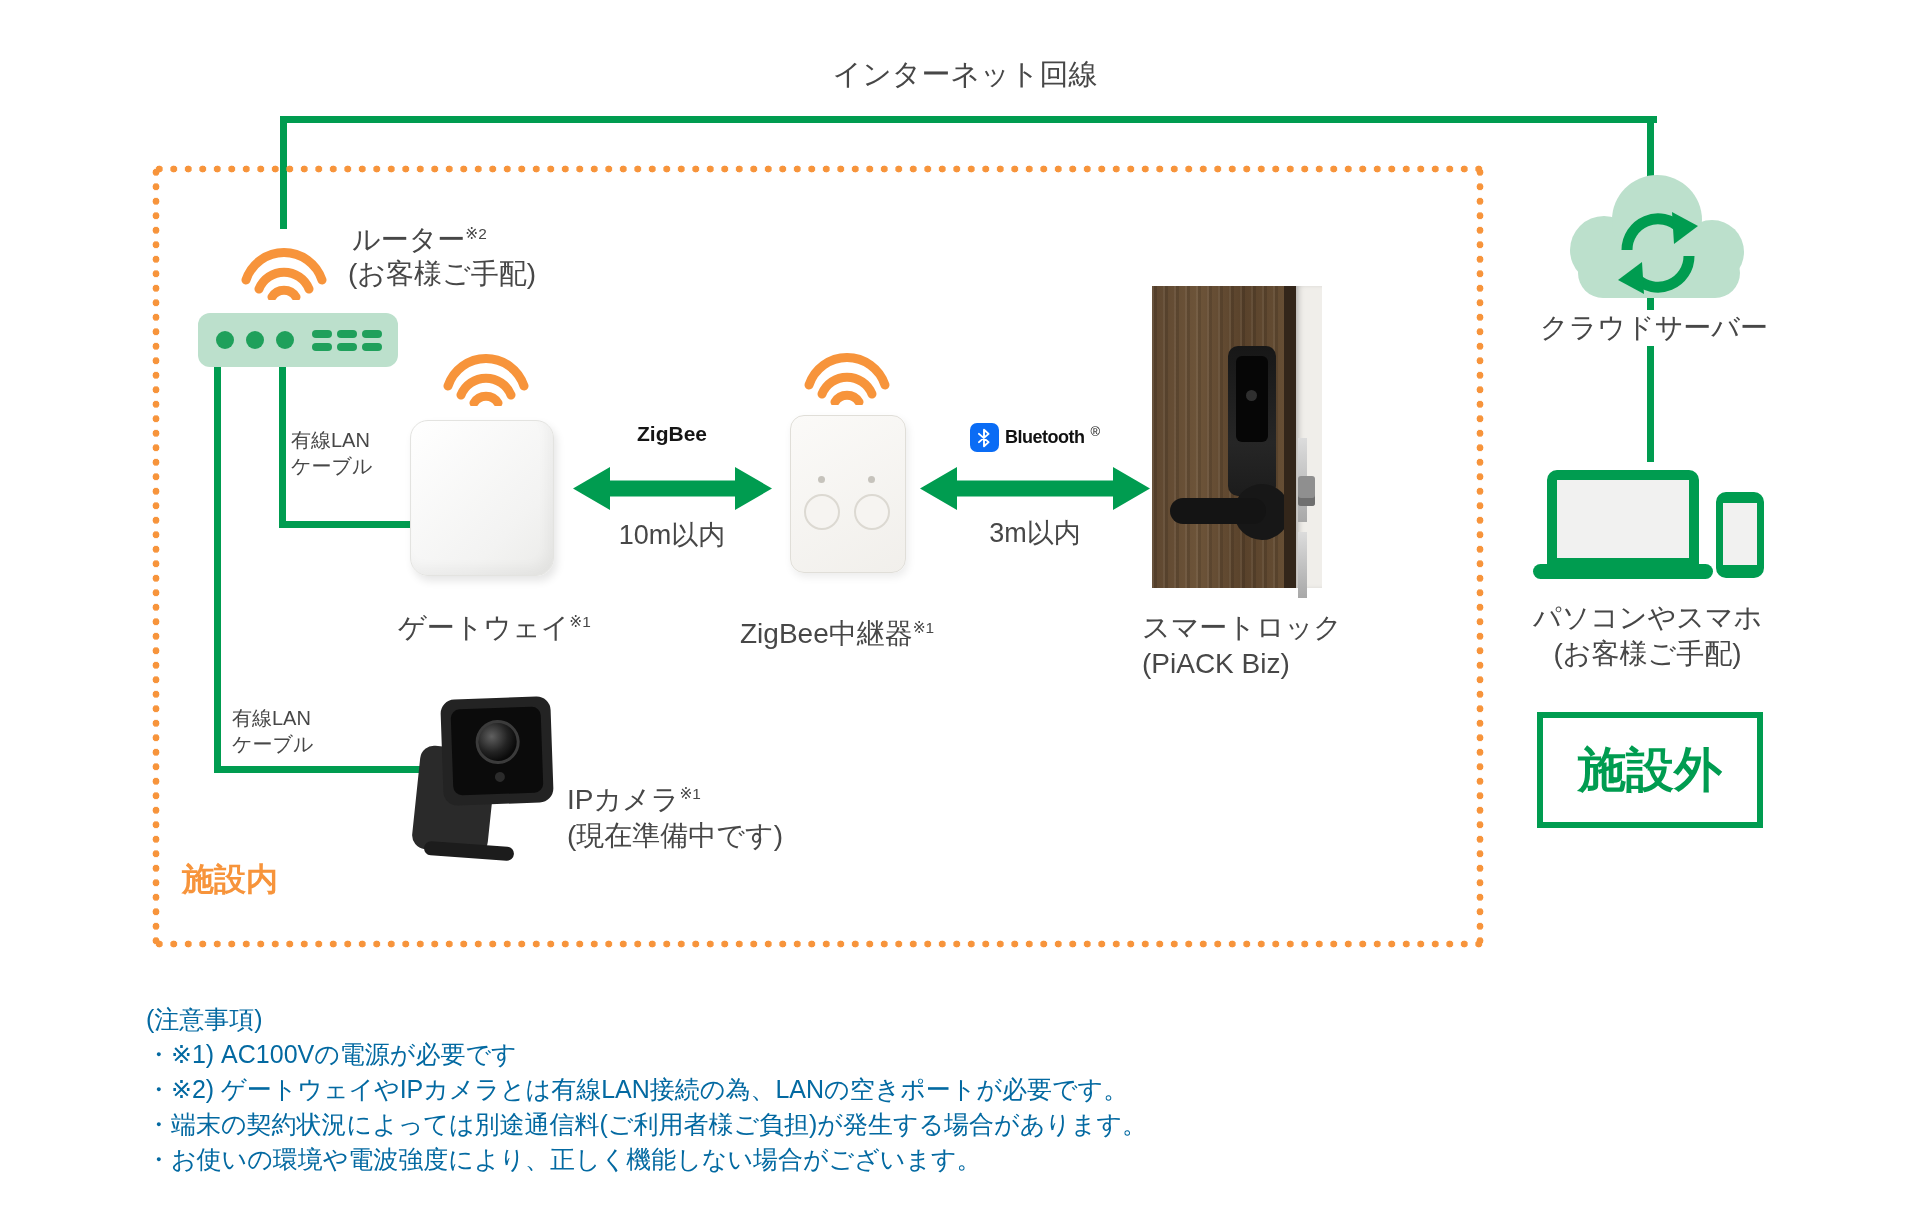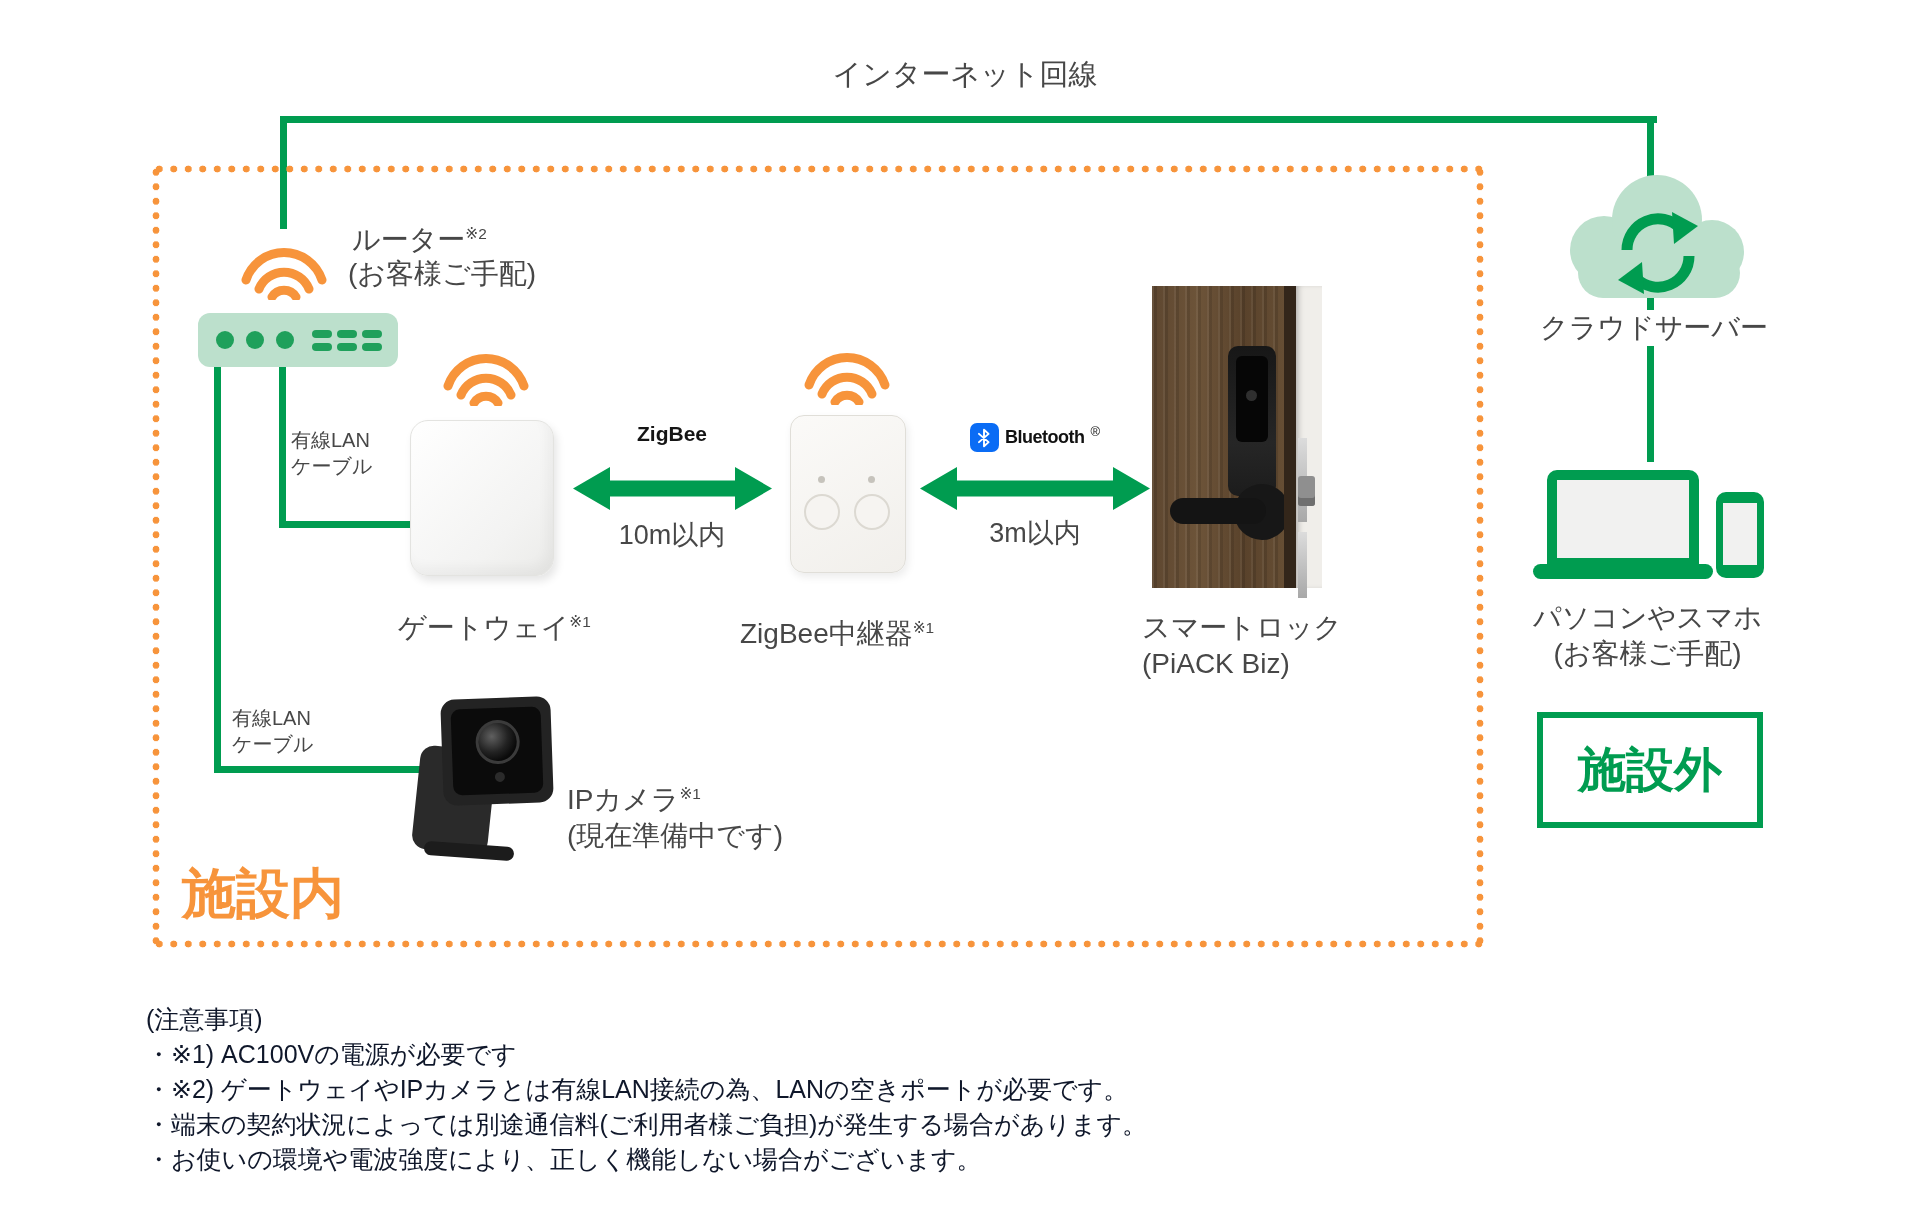--- a/index.html
+++ b/index.html
@@ -49,21 +49,21 @@
   
   .laptop-screen{position:absolute;left:1547px;top:470px;width:152px;height:98px;background:#f1f1f0;
     border:10px solid var(--green);border-radius:10px 10px 0 0;}
   .laptop-base{position:absolute;left:1533px;top:564px;width:180px;height:15px;background:var(--green);border-radius:8px;}
   .phone-body{position:absolute;left:1716px;top:492px;width:48px;height:86px;background:#f1f1f0;
     border:solid var(--green);border-width:11px 7px 13px 7px;border-radius:10px;}
   
   .outside-box{position:absolute;left:1537px;top:712px;width:226px;height:116px;border:6px solid var(--green);}
   .outside-box .txt{width:100%;height:100%;display:flex;align-items:center;justify-content:center;
     color:var(--green);font-size:48px;font-weight:bold;}
-  .inside-lbl{position:absolute;left:182px;top:858px;color:var(--orange);font-size:54px;font-weight:bold;}
+  .inside-lbl{position:absolute;left:182px;top:858px;color:var(--orange);font-size:32px;font-weight:bold;}
   
   .bt-row{position:absolute;left:920px;top:423px;width:230px;display:flex;align-items:center;justify-content:center;gap:6px;}
   .bt-sq{width:29px;height:29px;border-radius:7px;background:var(--bluetooth-blue);display:flex;align-items:center;justify-content:center;}
   .bt-word{font-size:18px;font-weight:bold;color:#111;letter-spacing:-0.5px;}
   .bt-reg{font-size:13px;color:#111;align-self:flex-start;margin-top:1px;}
   
   .door{position:absolute;left:1152px;top:286px;width:170px;height:302px;}
   .door-panel{position:absolute;left:0;top:0;width:132px;height:302px;background:#67503а;}
   .door-panel{background:
       repeating-linear-gradient(90deg, rgba(255,255,255,0.06) 0 2px, rgba(0,0,0,0.12) 2px 5px, rgba(0,0,0,0) 5px 11px),
@@ -83,21 +83,21 @@
   
   .ipcam{position:absolute;left:416px;top:696px;width:140px;height:168px;}
   .ipcam-base{position:absolute;left:0;top:52px;width:76px;height:104px;background:#2a2a2a;border-radius:14px;transform:rotate(6deg);}
   .ipcam-foot{position:absolute;left:8px;top:148px;width:90px;height:14px;background:#1c1c1c;border-radius:7px;transform:rotate(4deg);}
   .ipcam-head{position:absolute;left:26px;top:2px;width:110px;height:106px;background:#232323;border-radius:14px;transform:rotate(-2deg);}
   .ipcam-panel{position:absolute;left:10px;top:10px;right:10px;bottom:10px;background:#0b0b0b;border-radius:9px;}
   .ipcam-lens{position:absolute;left:34px;top:22px;width:44px;height:44px;border-radius:50%;
     background:radial-gradient(circle at 35% 35%, #606060 0%, #232323 45%, #0a0a0a 72%);border:3px solid #3b3b3b;}
   .ipcam-ir{position:absolute;left:52px;top:74px;width:10px;height:10px;border-radius:50%;background:#2b2b2b;}
   
-  .notes{position:absolute;left:146px;top:1002px;color:#0f172a;font-size:25px;line-height:35px;white-space:nowrap;}
+  .notes{position:absolute;left:146px;top:1002px;color:#0369a1;font-size:25px;line-height:35px;white-space:nowrap;}
   
   .white-bg{background:#fff;padding:0 5px;}
   .zigbee-word{position:absolute;left:572px;top:422px;width:200px;text-align:center;
     font-size:21px;font-weight:bold;color:#151515;}
 </style>
 </head>
 <body>
 
 <div class="stage">
 

